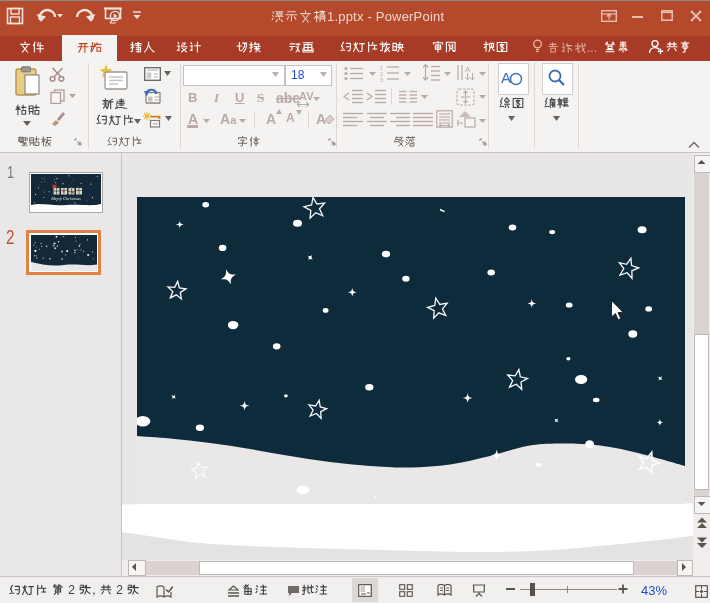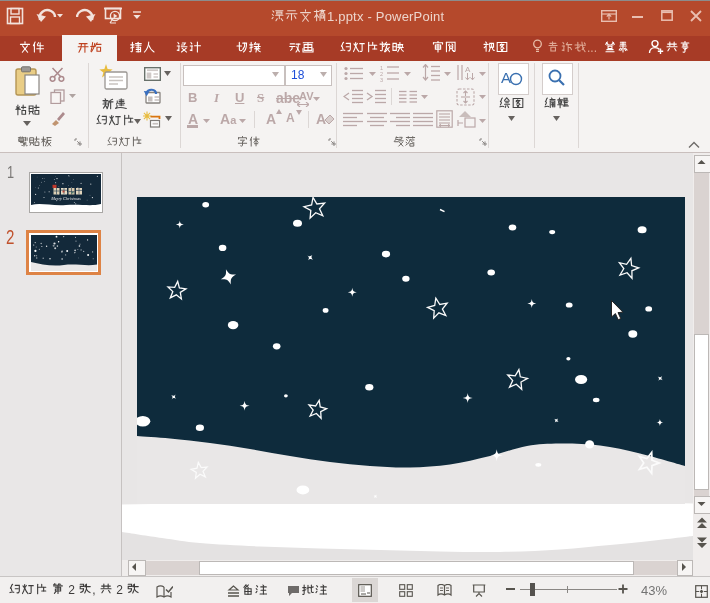--- a/index.html
+++ b/index.html
@@ -1,17 +1,17 @@
 <!DOCTYPE html>
 <html><head><meta charset="utf-8"><style>
 html,body{margin:0;padding:0}
 #win{position:relative;width:710px;height:603px;overflow:hidden;background:#fff;
 font-family:"Liberation Sans",sans-serif}
 .abs{position:absolute}
-.row{display:flex;align-items:flex-start;white-space:nowrap}
+.row{display:flex;align-items:center;white-space:nowrap}
 .cj{display:block}
 .lat{font:12px "Liberation Sans",sans-serif;color:#3D3B3A}
 </style></head><body>
 <div id="win">
 <div class="abs" style="left:0;top:0;width:710px;height:35.5px;background:#B5492C"></div>
 <div class="abs" style="left:0;top:0;width:710px;height:1px;background:#8C8C8C"></div>
 <svg class="abs" width="18" height="18" style="left:6px;top:7px" viewBox="0 0 18 18">
 <rect x="1.5" y="1.5" width="15" height="15" fill="none" stroke="#F2E2DC" stroke-width="1.6"></rect>
 <rect x="5" y="1.5" width="8" height="5.5" fill="none" stroke="#F2E2DC" stroke-width="1.4"></rect>
 <rect x="4.5" y="10" width="9" height="6.5" fill="none" stroke="#F2E2DC" stroke-width="1.4"></rect>
@@ -1186,18 +1186,18 @@
 <path d="M0.7,1 H13.3 M1.7,1 V8 H12.3 V1" fill="none" stroke="#57544E" stroke-width="1.2"></path>
 <path d="M7,8 V10.5 M4,12.5 L7,9.5 L10,12.5" fill="none" stroke="#57544E" stroke-width="1.1"></path>
 </svg>
 <div class="abs" style="left:506px;top:588px;width:9px;height:2px;background:#57544E"></div>
 <div class="abs" style="left:520px;top:589px;width:97px;height:1px;background:#8A8784"></div>
 <div class="abs" style="left:567px;top:586px;width:1px;height:7px;background:#8A8784"></div>
 <div class="abs" style="left:530px;top:583px;width:5px;height:13px;background:#55524E"></div>
 <svg class="abs" width="10" height="10" style="left:618px;top:584px" viewBox="0 0 10 10">
       <path d="M5,0.5 V9.5 M0.5,5 H9.5" stroke="#57544E" stroke-width="1.8"></path>
     </svg>
-<div class="abs" style="left:641px;top:583px;font:13px 'Liberation Sans',sans-serif;color:#737373">43%</div>
+<div class="abs" style="left:641px;top:583px;font:13px 'Liberation Sans',sans-serif;color:#1d4ed8">43%</div>
 <svg class="abs" width="15" height="15" style="left:694px;top:584px" viewBox="0 0 15 15">
 <rect x="1.7" y="1.7" width="11.6" height="11.6" fill="none" stroke="#57544E" stroke-width="1.2"></rect>
 <path d="M7.5,1.7 V5 M7.5,13.3 V10 M1.7,7.5 H5 M13.3,7.5 H10" stroke="#57544E" stroke-width="1"></path>
 <path d="M5.5,7.5 L7.5,5.5 L9.5,7.5 L7.5,9.5 Z" fill="#57544E"></path>
 </svg>
 </div>
 </body></html>

